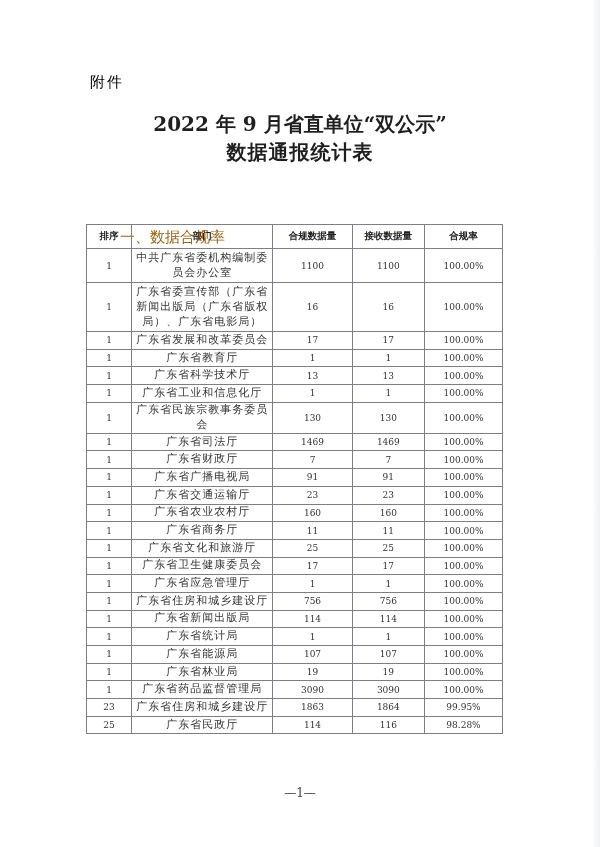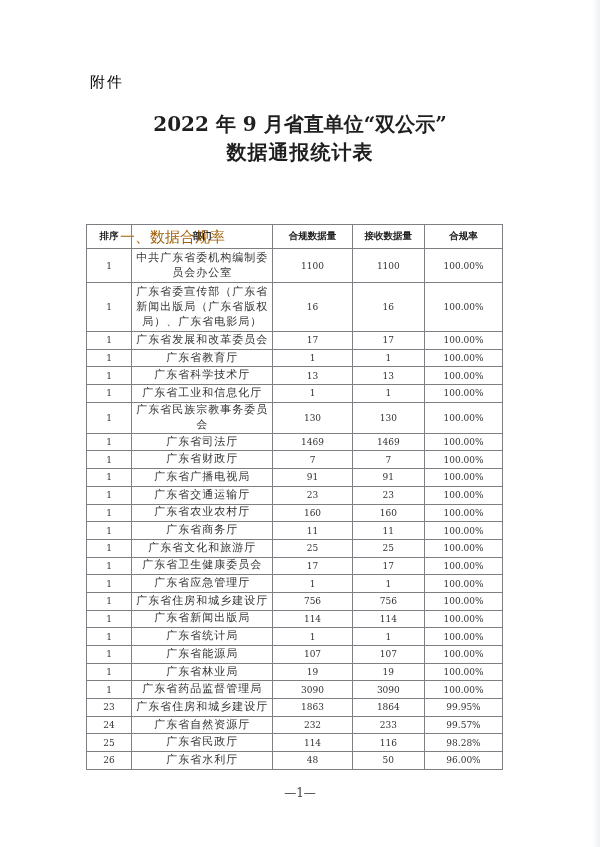--- a/index.html
+++ b/index.html
@@ -214,36 +214,22 @@
         <td>100.00%</td>
       </tr>
       <tr class="single">
         <td>23</td>
         <td class="dept">广东省住房和城乡建设厅</td>
         <td>1863</td>
         <td>1864</td>
         <td>99.95%</td>
       </tr>
       <tr class="single">
-        <td>24</td>
-        <td class="dept">广东省自然资源厅</td>
-        <td>232</td>
-        <td>233</td>
-        <td>99.57%</td>
-      </tr>
-      <tr class="single">
         <td>25</td>
         <td class="dept">广东省民政厅</td>
         <td>114</td>
         <td>116</td>
         <td>98.28%</td>
       </tr>
-      <tr class="single">
-        <td>26</td>
-        <td class="dept">广东省水利厅</td>
-        <td>48</td>
-        <td>50</td>
-        <td>96.00%</td>
-      </tr>
     </tbody>
 </table>
 
 <div class="page-num">—1—</div>
 
 </body></html>

